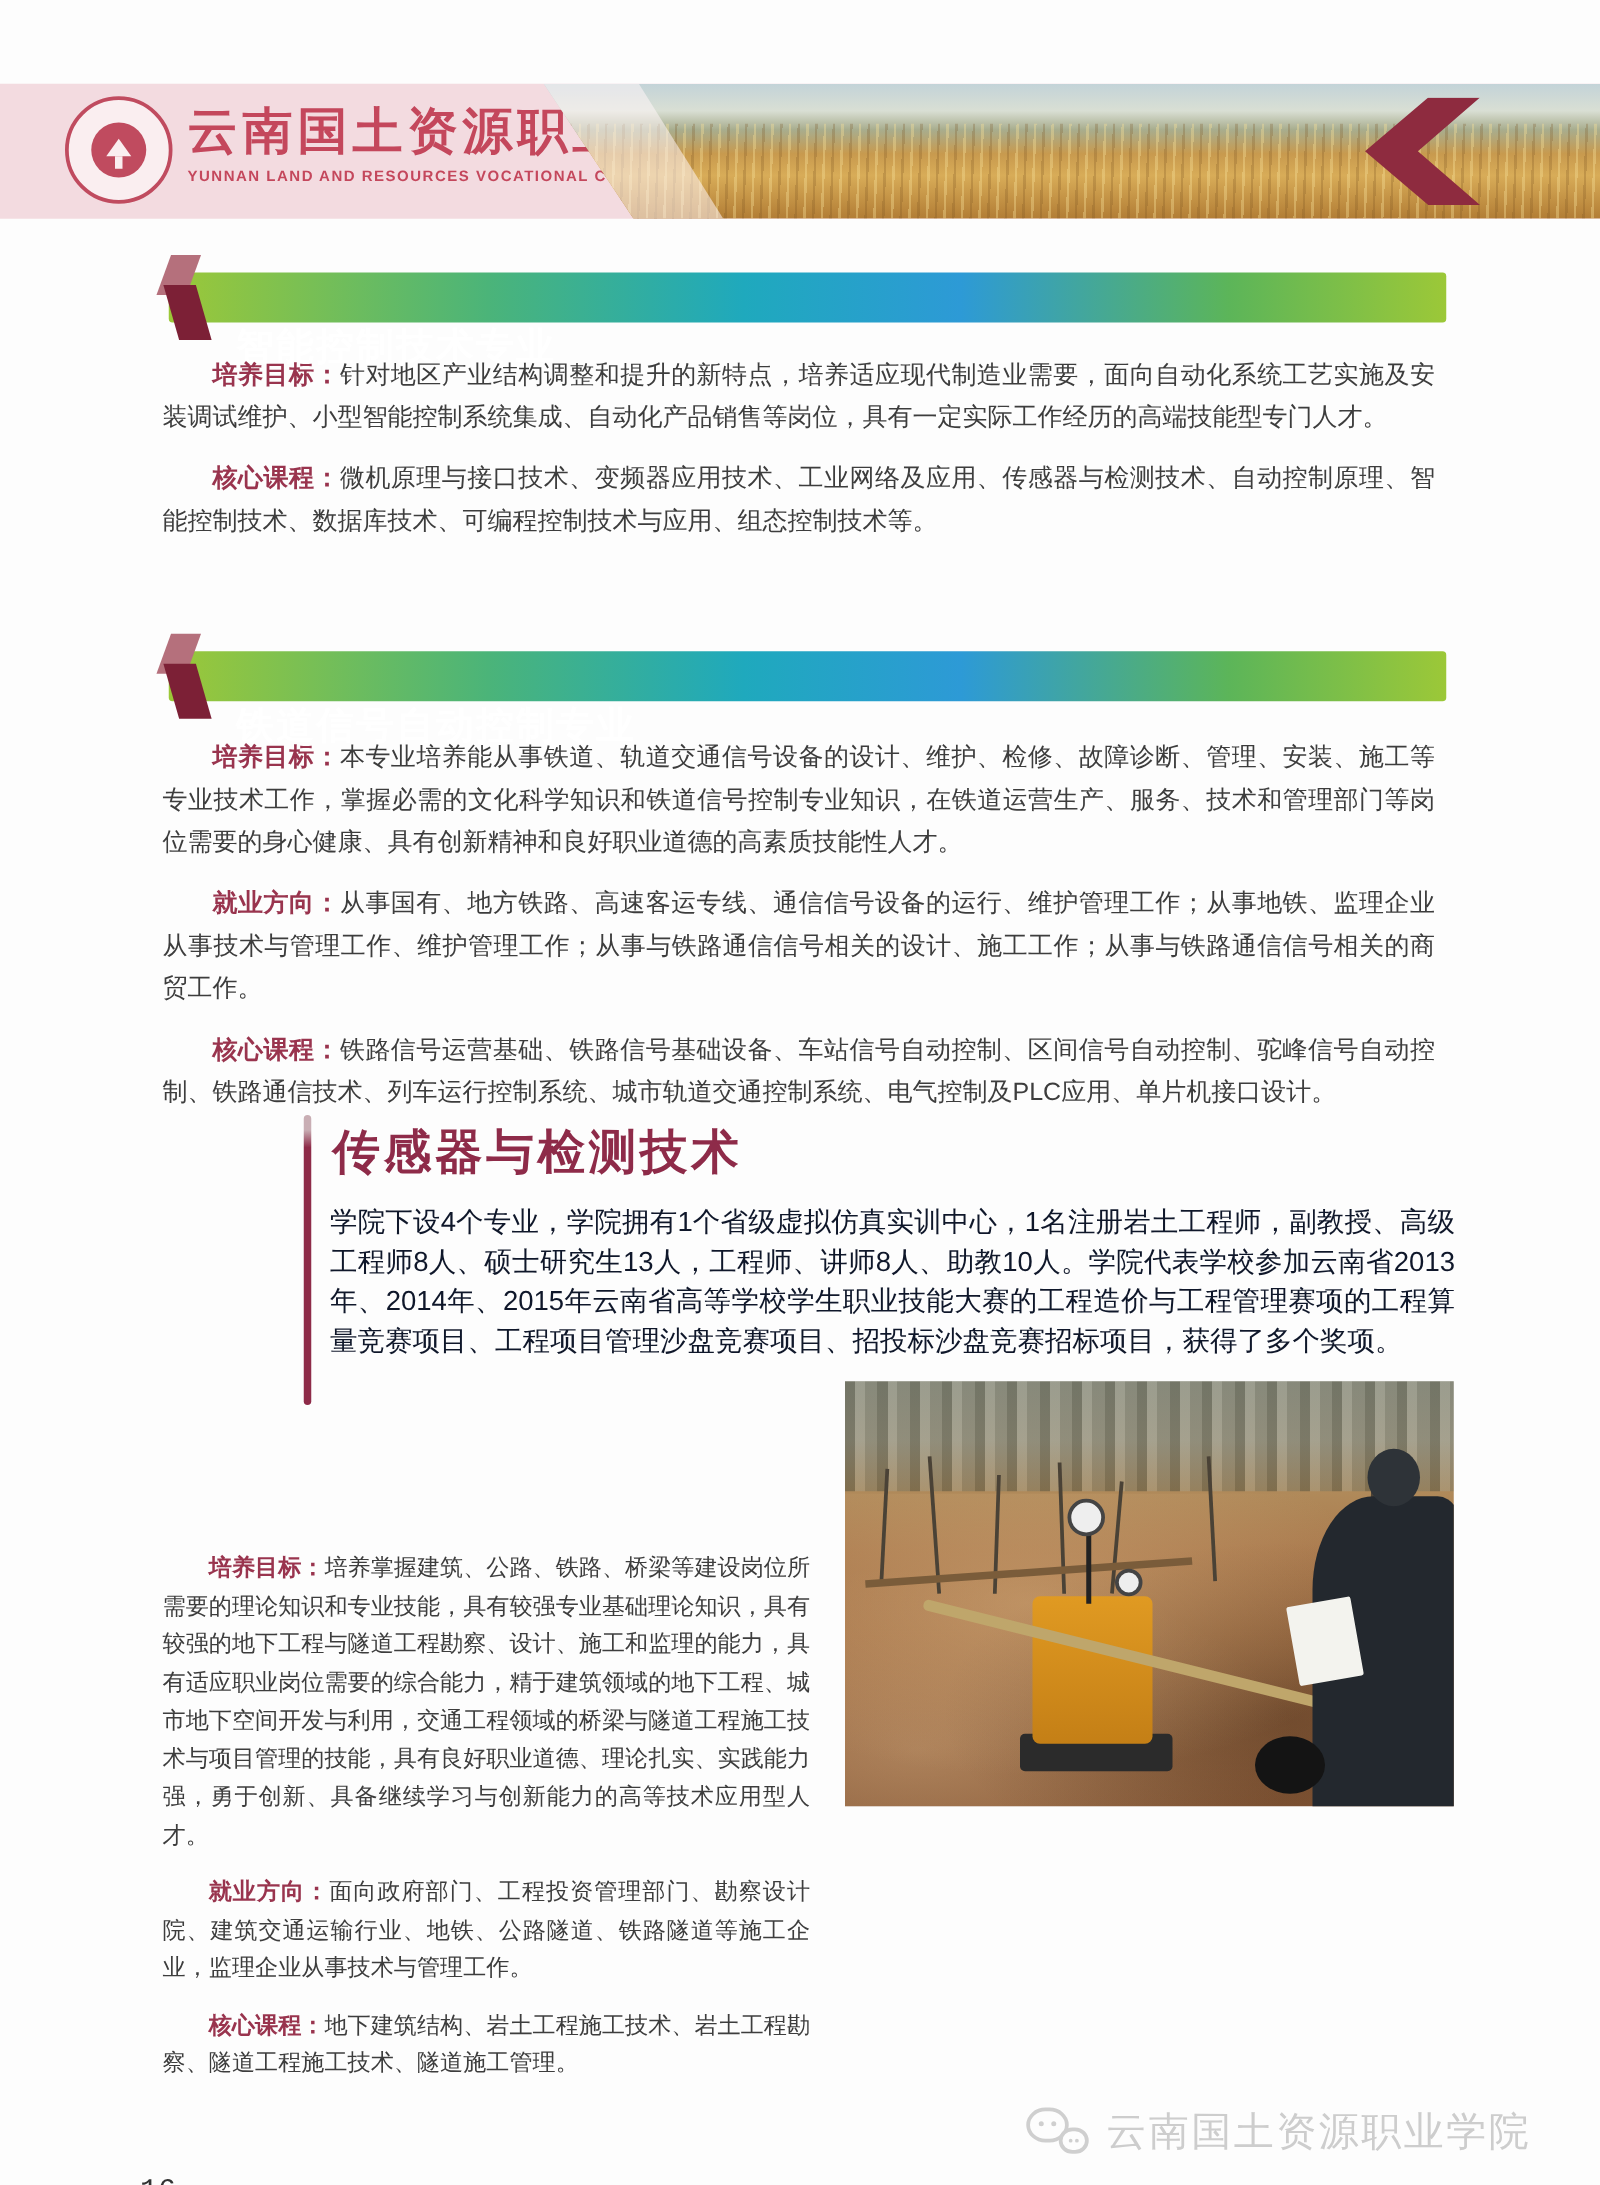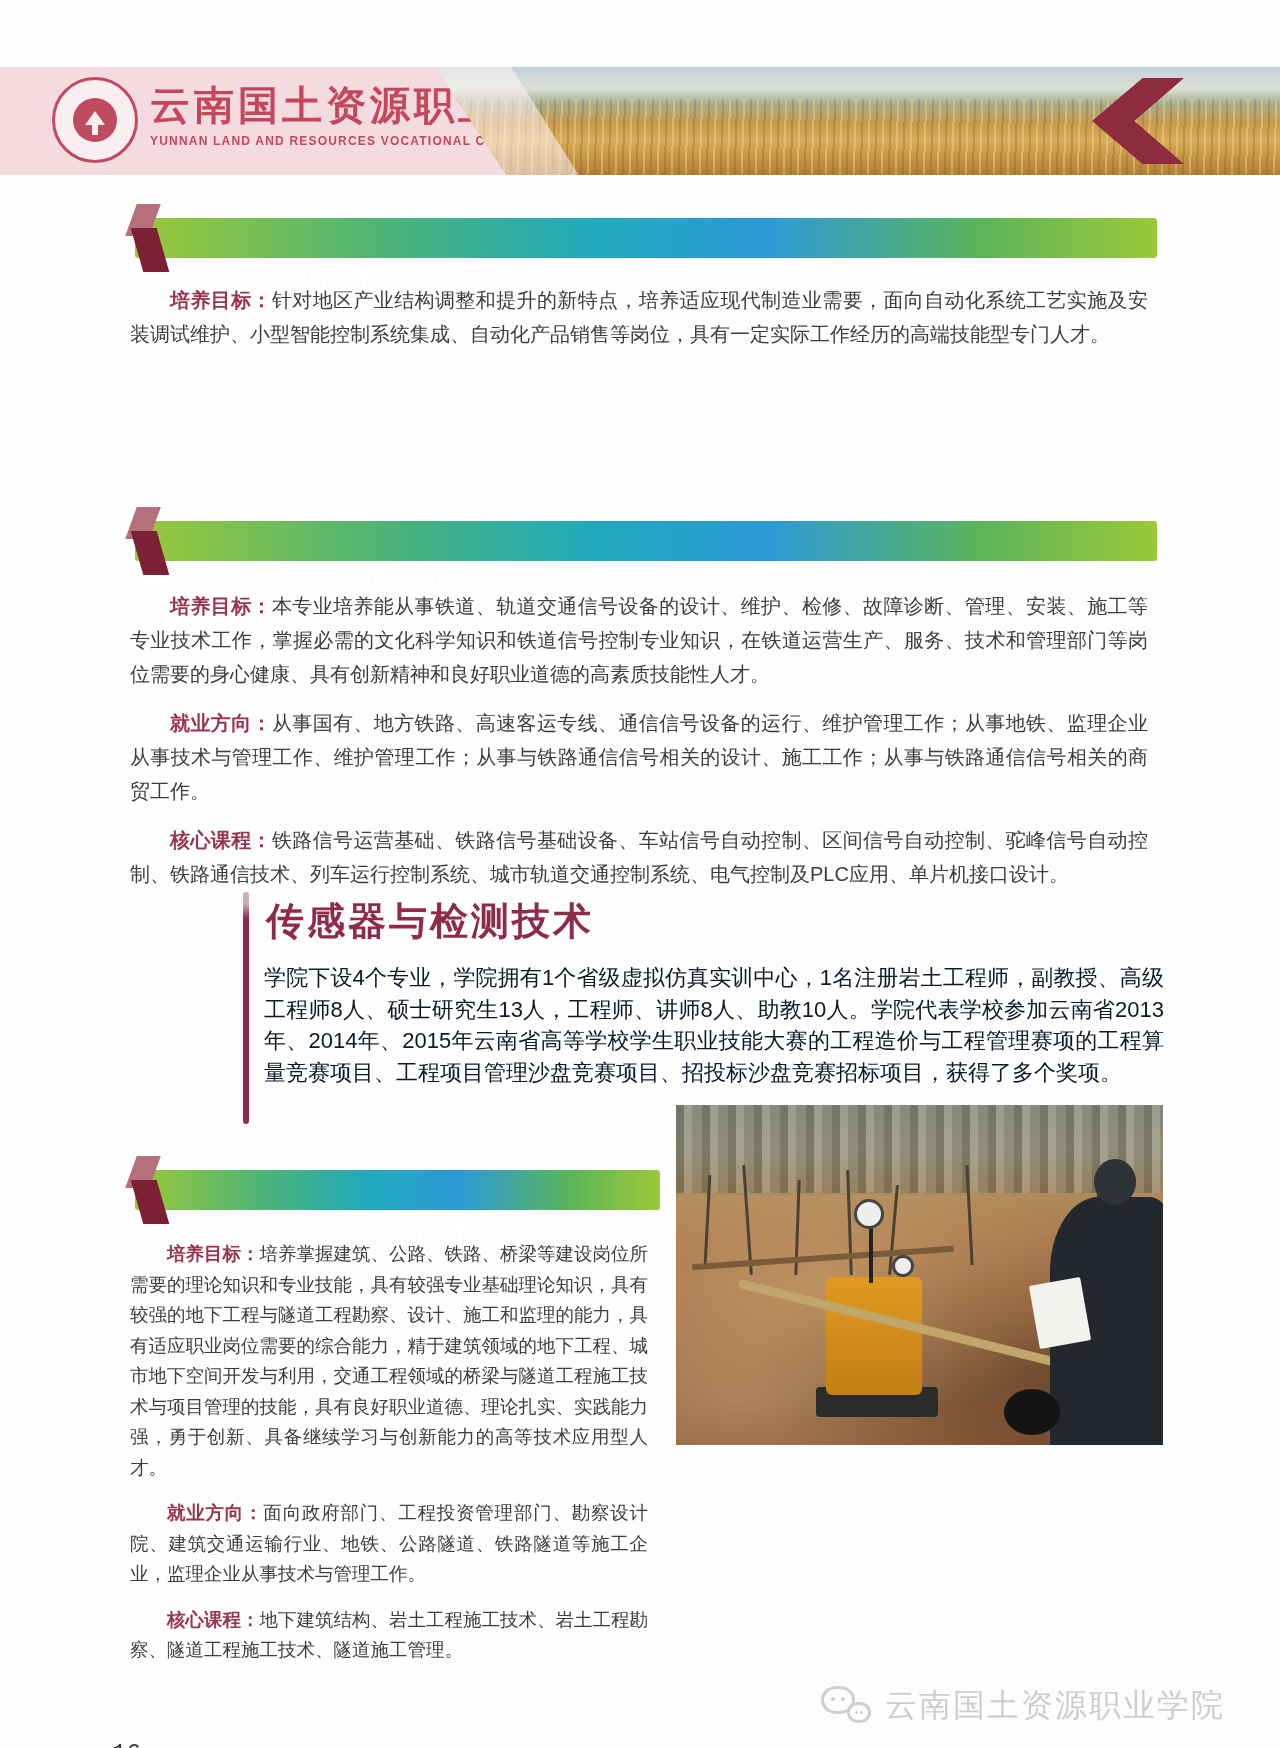--- a/index.html
+++ b/index.html
@@ -145,47 +145,41 @@
   <div class="bar bar1">
     <span class="flag">
       <span class="flag-hi"></span>
       <span class="flag-lo"></span>
     </span>
     <span class="bar-title">智能控制技术专业</span>
   </div>
 
   <div class="text-block s1">
     <p><span class="plabel">培养目标：</span><span>针对地区产业结构调整和提升的新特点，培养适应现代制造业需要，面向自动化系统工艺实施及安装调试维护、小型智能控制系统集成、自动化产品销售等岗位，具有一定实际工作经历的高端技能型专门人才。</span></p>
+    <p><span class="plabel">核心课程：</span><span>微机原理与接口技术、变频器应用技术、工业网络及应用、传感器与检测技术、自动控制原理、智能控制技术、数据库技术、可编程控制技术与应用、组态控制技术等。</span></p>
   </div>
 
   <div class="bar bar2">
     <span class="flag">
       <span class="flag-hi"></span>
       <span class="flag-lo"></span>
     </span>
     <span class="bar-title">铁道信号自动控制专业</span>
   </div>
 
   <div class="text-block s2">
     <p><span class="plabel">培养目标：</span><span>本专业培养能从事铁道、轨道交通信号设备的设计、维护、检修、故障诊断、管理、安装、施工等专业技术工作，掌握必需的文化科学知识和铁道信号控制专业知识，在铁道运营生产、服务、技术和管理部门等岗位需要的身心健康、具有创新精神和良好职业道德的高素质技能性人才。</span></p>
     <p><span class="plabel">就业方向：</span><span>从事国有、地方铁路、高速客运专线、通信信号设备的运行、维护管理工作；从事地铁、监理企业从事技术与管理工作、维护管理工作；从事与铁路通信信号相关的设计、施工工作；从事与铁路通信信号相关的商贸工作。</span></p>
     <p><span class="plabel">核心课程：</span><span>铁路信号运营基础、铁路信号基础设备、车站信号自动控制、区间信号自动控制、驼峰信号自动控制、铁路通信技术、列车运行控制系统、城市轨道交通控制系统、电气控制及PLC应用、单片机接口设计。</span></p>
   </div>
 
   <div class="col-rule"></div>
   <div class="col-title">传感器与检测技术</div>
   <div class="col-text">学院下设4个专业，学院拥有1个省级虚拟仿真实训中心，1名注册岩土工程师，副教授、高级工程师8人、硕士研究生13人，工程师、讲师8人、助教10人。学院代表学校参加云南省2013年、2014年、2015年云南省高等学校学生职业技能大赛的工程造价与工程管理赛项的工程算量竞赛项目、工程项目管理沙盘竞赛项目、招投标沙盘竞赛招标项目，获得了多个奖项。</div>
 
-  <div class="bar bar3">
-    <span class="flag">
-      <span class="flag-hi"></span>
-      <span class="flag-lo"></span>
-    </span>
-    <span class="bar-title">地下与隧道工程技术专业</span>
-  </div>
 
   <div class="text-block s3">
     <p><span class="plabel">培养目标：</span><span>培养掌握建筑、公路、铁路、桥梁等建设岗位所需要的理论知识和专业技能，具有较强专业基础理论知识，具有较强的地下工程与隧道工程勘察、设计、施工和监理的能力，具有适应职业岗位需要的综合能力，精于建筑领域的地下工程、城市地下空间开发与利用，交通工程领域的桥梁与隧道工程施工技术与项目管理的技能，具有良好职业道德、理论扎实、实践能力强，勇于创新、具备继续学习与创新能力的高等技术应用型人才。</span></p>
     <p><span class="plabel">就业方向：</span><span>面向政府部门、工程投资管理部门、勘察设计院、建筑交通运输行业、地铁、公路隧道、铁路隧道等施工企业，监理企业从事技术与管理工作。</span></p>
     <p><span class="plabel">核心课程：</span><span>地下建筑结构、岩土工程施工技术、岩土工程勘察、隧道工程施工技术、隧道施工管理。</span></p>
   </div>
 
   <div class="photo">
     <span class="ph-trees"></span>
     <span class="ph-dirt"></span>

